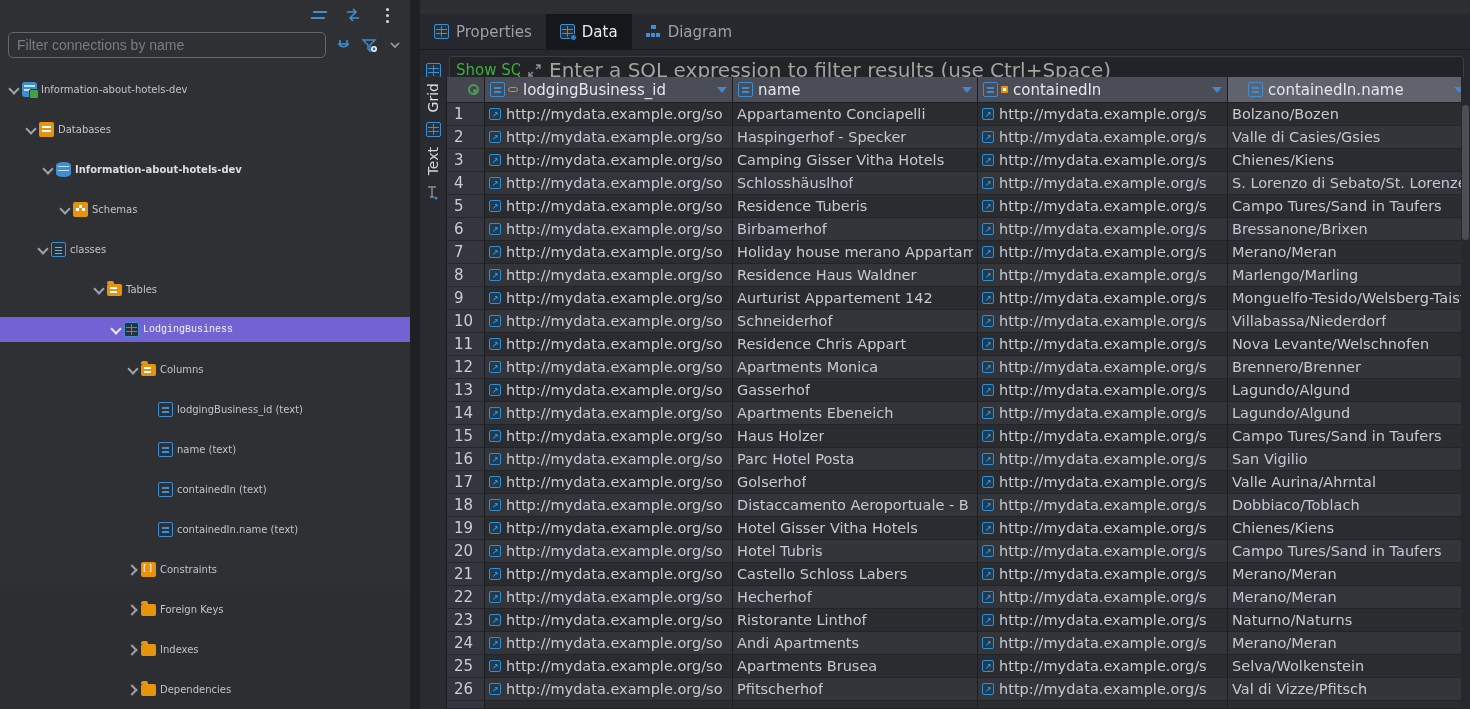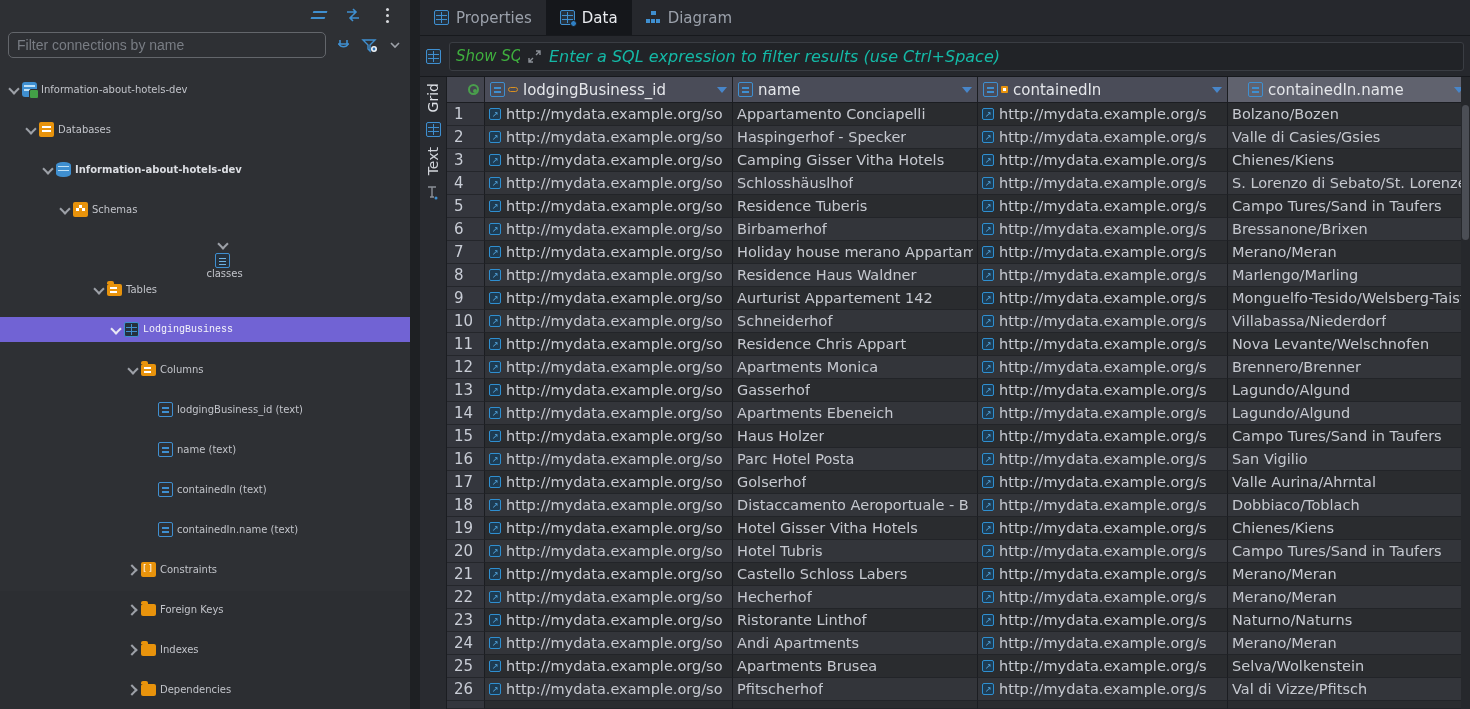--- a/index.html
+++ b/index.html
@@ -58,36 +58,36 @@
   .ic-constraints { background:#e8930c; border-radius:2px; }
   .ic-constraints::before { content:"[]"; position:absolute; left:2px; top:1px; color:#fff; font-size:9px; letter-spacing:2px; }
   .ic-eye { background:#e8930c; border-radius:3px; }
   .ic-eye::before { content:""; position:absolute; left:3px; top:4px; width:9px; height:7px; background:#fff; border-radius:50%; }
   .ic-eye::after { content:""; position:absolute; left:6px; top:6px; width:3px; height:3px; background:#e8930c; border-radius:50%; }
 
   
   .editor { position:absolute; left:420px; top:0; right:0; height:709px; background:#2c2e32; }
   .splitter { position:absolute; left:410px; top:0; width:10px; height:709px; background:#1e2023; }
 
-  .tabbar { height:36px; background:#26282d; border-bottom:1px solid #17191d; display:flex; align-items:stretch; }
+  .tabbar { height:36px; background:#26282d; border-bottom:1px solid #17191d; display:flex; align-items:stretch;margin-top:14px; }
   .tab { display:flex; align-items:center; gap:7px; padding:0 14px; font-size:15px; color:#9ba1ab; cursor:pointer; }
   .tab.active { background:#15171b; color:#e9ebef; }
   .badge-dot { position:absolute; right:-3px; bottom:-3px; width:7px; height:7px; background:#2f7fc4; border-radius:50%; border:1px solid #15171b; }
   .ic-diagram { position:relative; }
   .ic-diagram::before { content:""; position:absolute; left:5px; top:1px; width:5px; height:4px; background:#3f8fd0; }
   .ic-diagram::after { content:""; position:absolute; left:0px; top:9px; width:4px; height:4px; background:#3f8fd0;
                        box-shadow:5px 0 0 #3f8fd0, 10px 0 0 #3f8fd0; }
 
   .filterbar { height:41px; background:#26282d; display:flex; align-items:center; padding:0 6px; gap:8px;
                border-bottom:1px solid #17191d; }
   .filterbar .inner { flex:1; height:29px; border:1px solid #3a3d43; border-radius:3px; display:flex;
-                      align-items:center; gap:8px; padding:11px 6px; background:#212327;font-style:italic; }
+                      align-items:center; gap:8px; padding:11px 6px; background:#212327; }
   .show-sql { color:#3fae3e; font-size:15px; max-width:64px; overflow:hidden; white-space:nowrap; flex:none; }
   .expand-ic { color:#8b9097; font-size:13px; flex:none; cursor:pointer; letter-spacing:-2px; }
-  .sql-placeholder { color:#14b8a6; font-size:16px; white-space:nowrap; overflow:hidden; }
+  .sql-placeholder { color:#a3a3a3; font-size:20px; white-space:nowrap; overflow:hidden; }
 
   .content { position:absolute; left:0; top:77px; right:0; bottom:0; display:flex; }
   .sidestrip { width:27px; background:#292b30; border-right:1px solid #1b1d21; display:flex;
                flex-direction:column; align-items:center; padding-top:6px; gap:10px; }
   .vlabel { writing-mode:vertical-rl; transform:rotate(180deg); font-size:14px; color:#cfd2d8; cursor:pointer; }
   .vicon { width:15px; height:15px; }
 
   .grid { flex:1; position:relative; overflow:hidden; background:#2c2e32; }
   .ghead { display:flex; height:26px; font-size:15px; color:#e4e6ea; }
   .corner { width:38px; background:#43454f; border-right:1px solid #1b1d21; border-bottom:1px solid #1b1d21;
@@ -173,21 +173,21 @@
       <div class="tree-row bold" style="padding-left: 40px;">
         <span class="chev open"></span>
         <span class="icon ic-db-blue"></span>
         <span class="tlabel">Information-about-hotels-dev</span>
       </div>
       <div class="tree-row" style="padding-left: 57px;">
         <span class="chev open"></span>
         <span class="icon ic-schema"></span>
         <span class="tlabel">Schemas</span>
       </div>
-      <div class="tree-row" style="padding-left: 35px; flex-direction: column;">
+      <div class="tree-row" style="padding-left: 35px;">
         <span class="chev open"></span>
         <span class="icon ic-page-blue"></span>
         <span class="tlabel">classes</span>
       </div>
       <div class="tree-row" style="padding-left: 91px;">
         <span class="chev open"></span>
         <span class="icon ic-folder lines"></span>
         <span class="tlabel">Tables</span>
       </div>
       <div class="tree-row selected" style="padding-left: 108px;">

